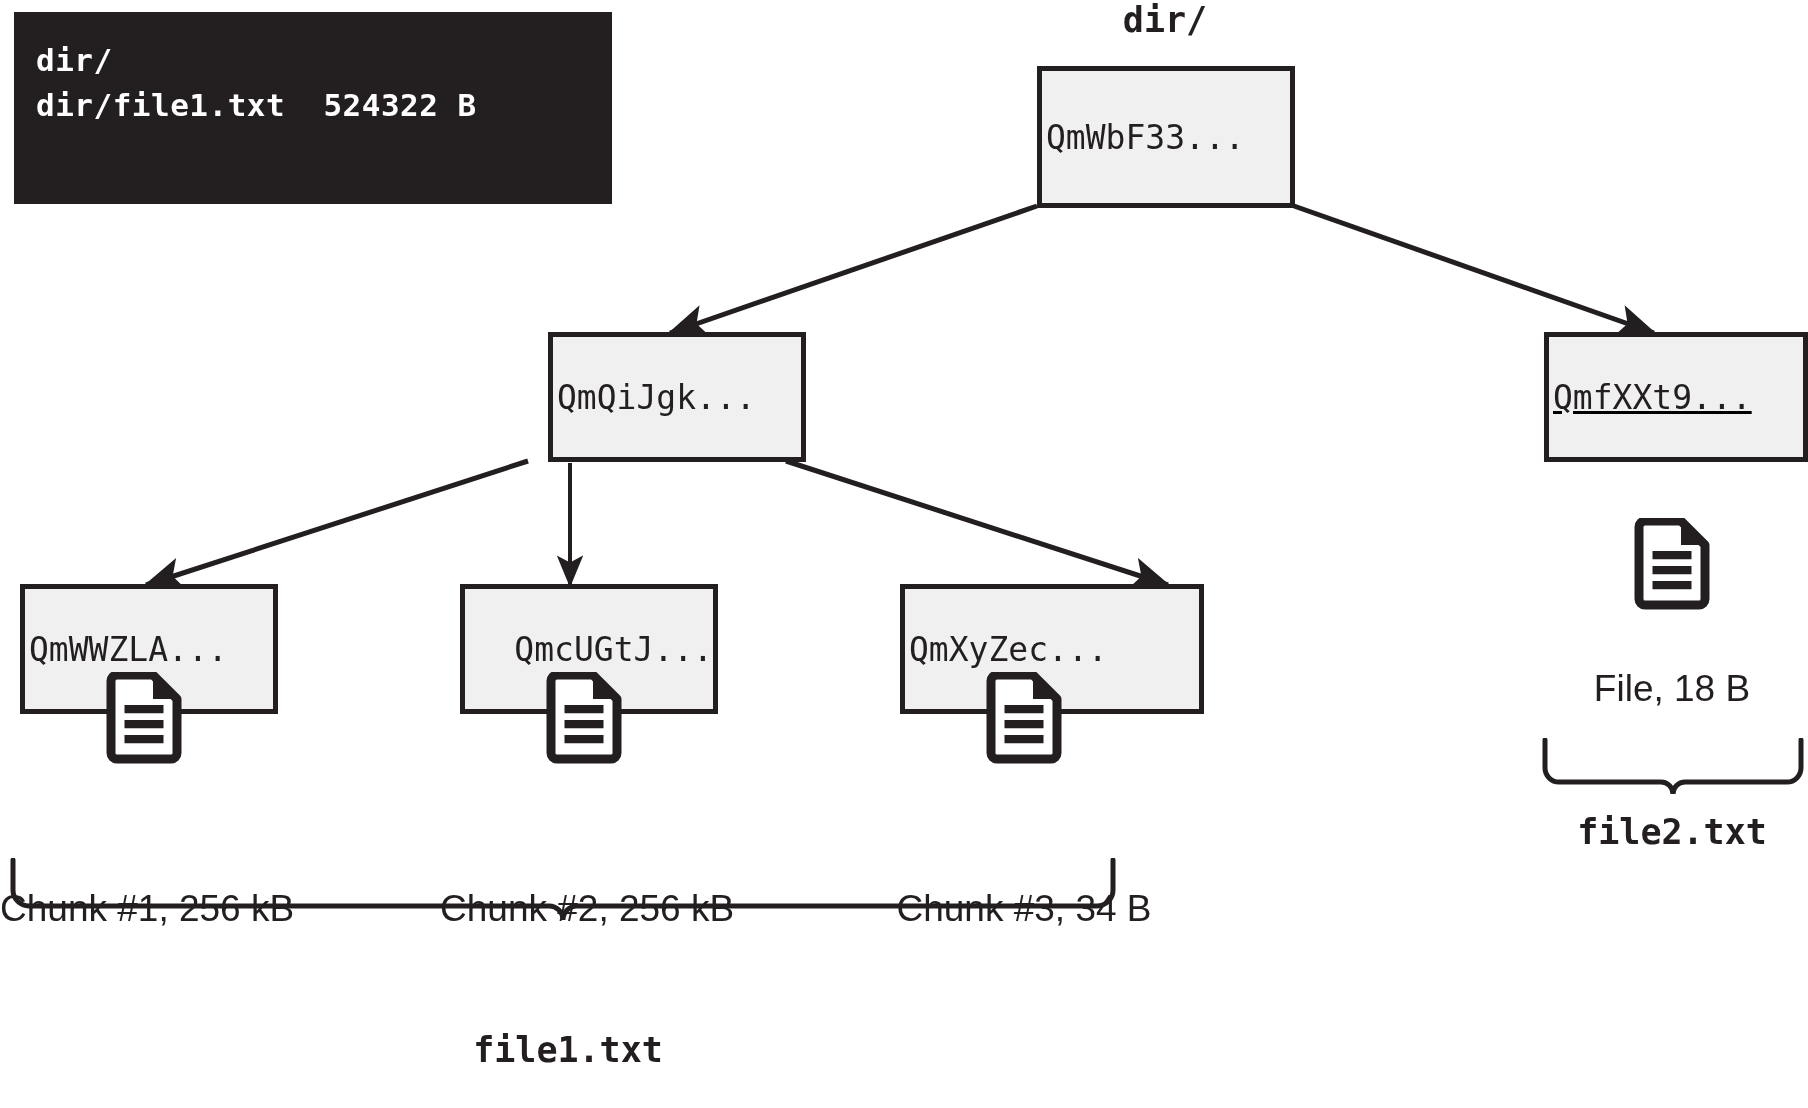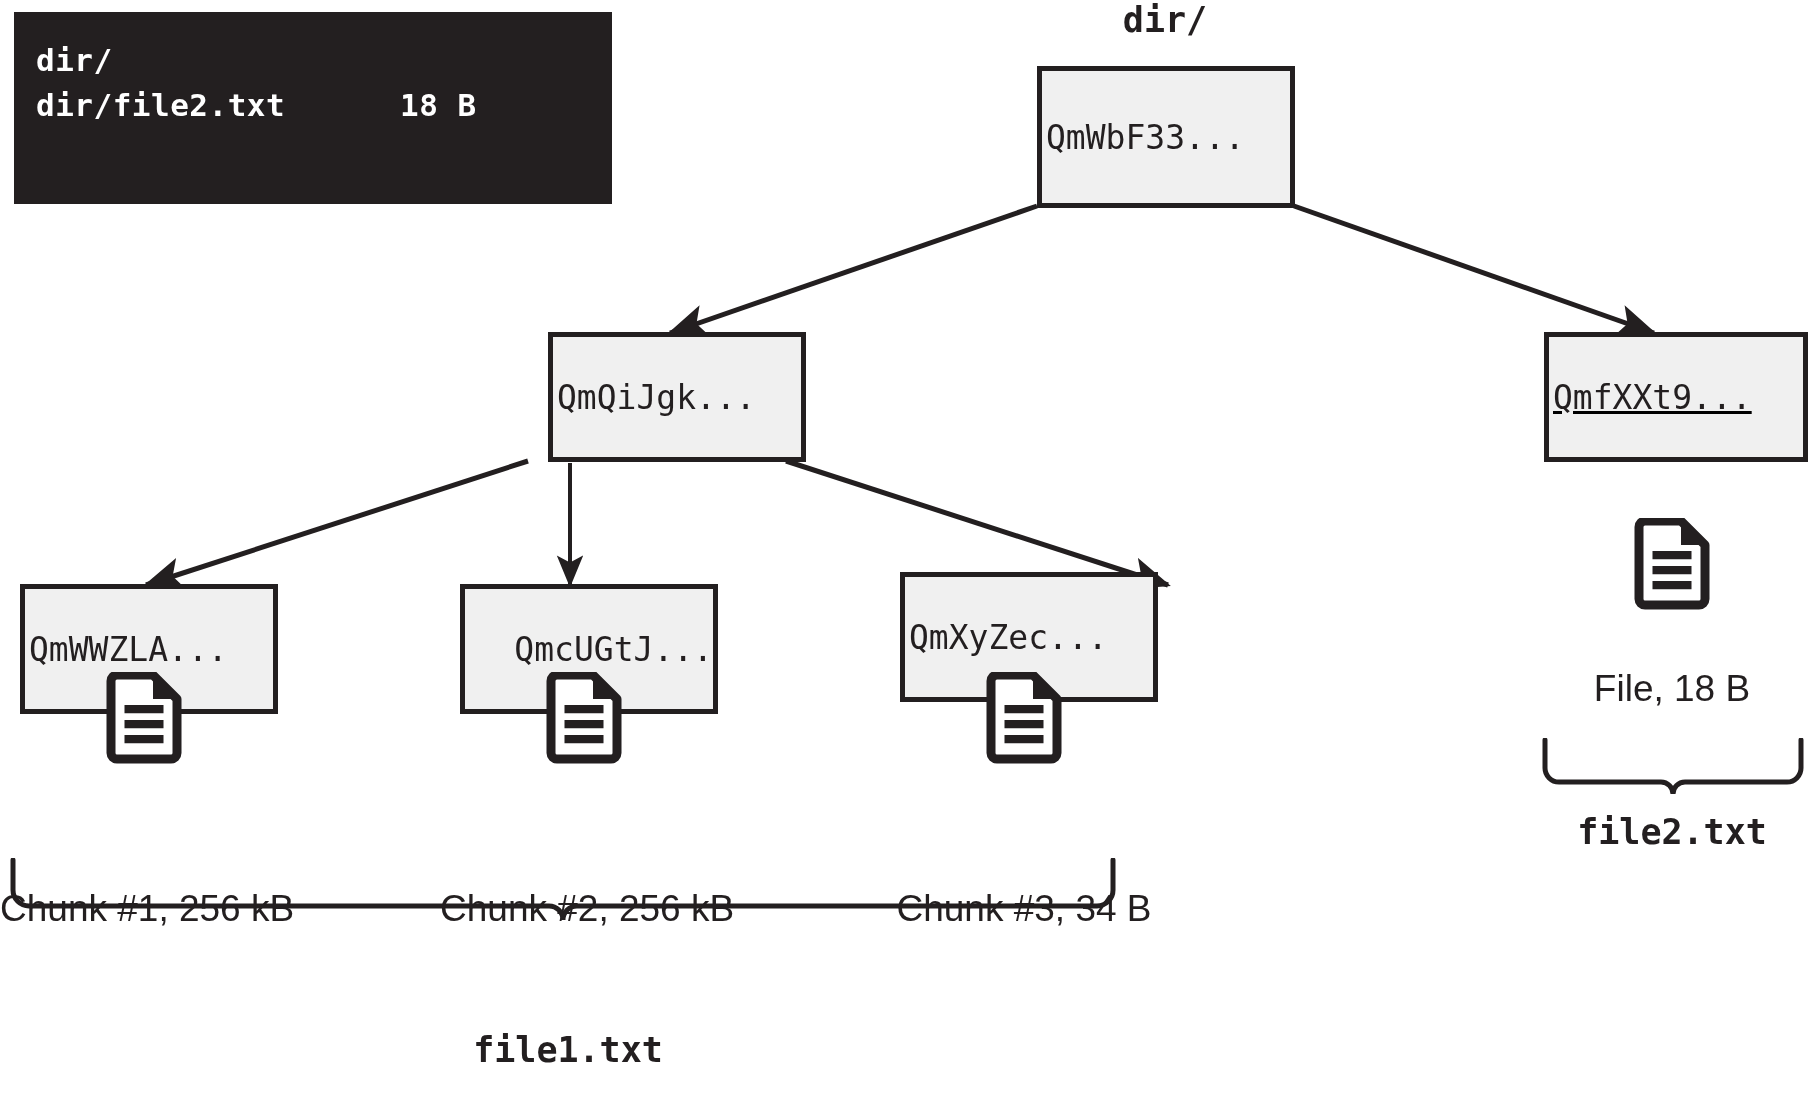--- a/index.html
+++ b/index.html
@@ -81,21 +81,21 @@
     left: 0; top: 0;
     width: 1808px; height: 1108px;
     pointer-events: none;
   }
 </style>
 </head>
 <body>
 
 <div id="terminal-panel">
   <div class="term-line">dir/</div>
-  <div class="term-line">dir/file2.txt      18 B</div>
+  <div class="term-line">dir/file1.txt  524322 B</div>
 </div>
 
 <svg id="edge-layer" viewBox="0 0 1808 1108">
   <defs>
     <marker id="arrowhead" markerWidth="9" markerHeight="9" refX="7.4" refY="3.3" orient="auto" markerUnits="strokeWidth">
       <path d="M0,0 L8,3.3 L0,6.6 L1.8,3.3 Z" fill="#231f20"></path>
     </marker>
   </defs>
 
   <line x1="1037" y1="206" x2="670" y2="333" stroke="#231f20" stroke-width="5" marker-end="url(#arrowhead)"></line>
@@ -124,21 +124,21 @@
 </div>
 
 <div class="node-box" style="left:20px; top:584px; width:258px; height:130px;text-align:right;">
   <span class="node-label">QmWWZLA...</span>
 </div>
 
 <div class="node-box" style="left:460px; top:584px; width:258px; height:130px;justify-content:flex-end;">
   <span class="node-label">QmcUGtJ...</span>
 </div>
 
-<div class="node-box" style="left:900px; top:572px; width:258px; height:130px;">
+<div class="node-box" style="left:900px; top:584px; width:304px; height:130px;">
   <span class="node-label">QmXyZec...</span>
 </div>
 
 <svg class="icon-svg" style="left:96px; top:672px;" width="96" height="96" viewBox="0 0 64 64">
   <path d="M10 6 a4 4 0 0 1 4-4 h24 l16 16 v36 a4 4 0 0 1 -4 4 h-36 a4 4 0 0 1 -4 -4 z" fill="#ffffff" stroke="#231f20" stroke-width="6" stroke-linejoin="round"></path>
   <path d="M38 2 l16 16 h-16 z" fill="#231f20"></path>
   <rect x="19" y="22" width="26" height="5.5" fill="#231f20"></rect>
   <rect x="19" y="32" width="26" height="5.5" fill="#231f20"></rect>
   <rect x="19" y="42" width="26" height="5.5" fill="#231f20"></rect>
 </svg>

